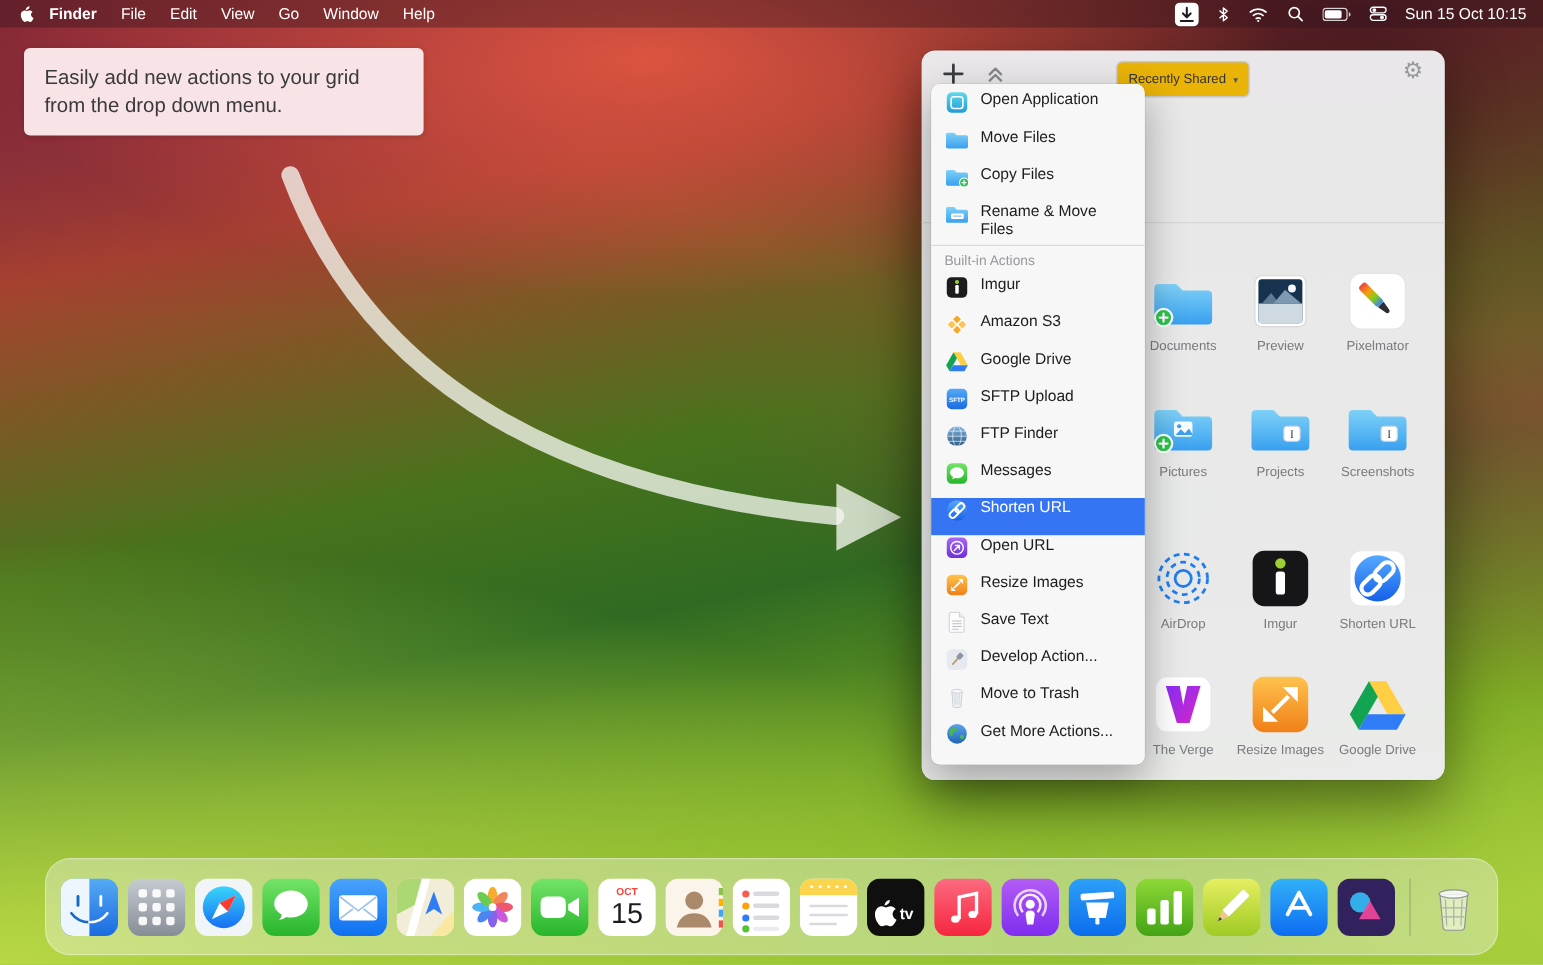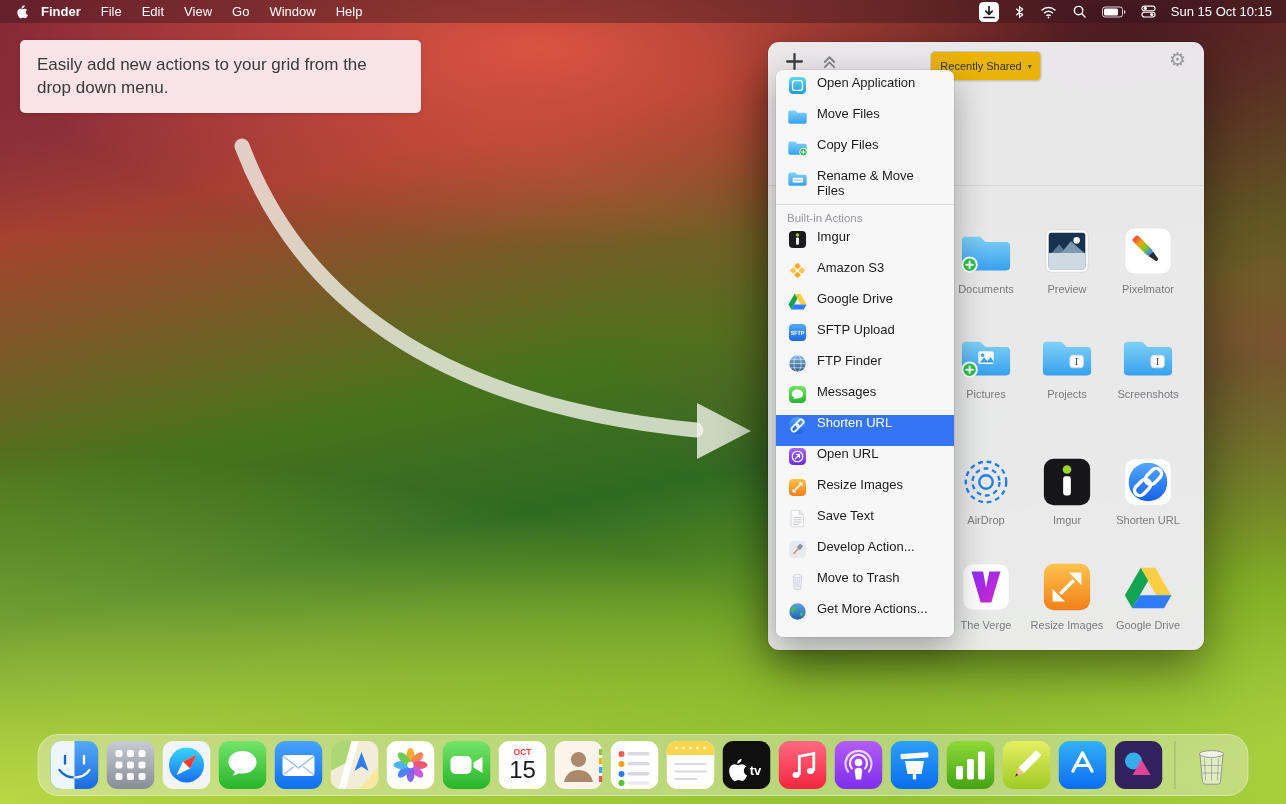--- a/index.html
+++ b/index.html
@@ -17,21 +17,21 @@
 
 .menubar{position:absolute;top:0;left:0;right:0;height:23px;display:flex;align-items:center;padding:0 14px;background:rgba(46,18,26,.38);color:#fff;font-size:13px;z-index:50}
 .mb-left{display:flex;align-items:center}
 .apple{width:15px;height:15px;margin-right:4px}
 .mb-item{padding:3px 10px;border-radius:4px;white-space:nowrap}
 .mb-item.bold{font-weight:700;padding-left:8px}
 .mb-right{margin-left:auto;display:flex;align-items:center;gap:15px}
 .status-icon{display:flex;align-items:center}
 .clock{white-space:nowrap}
 
-.callout{position:absolute;left:20px;top:40px;width:401px;background:#f8e3e6;border-radius:5px;padding:13px 17px;color:#3a3a3c;font-size:17px;line-height:1.38;box-shadow:0 1px 4px rgba(0,0,0,.15);z-index:6}
+.callout{position:absolute;left:20px;top:40px;width:333px;background:#f8e3e6;border-radius:5px;padding:13px 17px;color:#3a3a3c;font-size:17px;line-height:1.38;box-shadow:0 1px 4px rgba(0,0,0,.15);z-index:6}
 
 .arrow-svg{position:absolute;left:0;top:0;width:1286px;height:804px;pointer-events:none;z-index:5}
 
 .popover{position:absolute;left:768px;top:42px;width:436px;height:608px;background:rgba(236,236,238,.98);border-radius:11px;box-shadow:0 18px 50px rgba(0,0,0,.45),0 0 0 .5px rgba(0,0,0,.18);z-index:10}
 .pop-toolbar{position:absolute;top:0;left:0;right:0;height:40px}
 .tb-plus{position:absolute;left:16px;top:9px;width:21px;height:21px}
 .tb-chevrons{position:absolute;left:52px;top:10px;width:19px;height:19px}
 .tb-pill{position:absolute;left:50%;transform:translateX(-50%);top:9px;background:#eab308;border:1px solid #c6c6cb;border-radius:5px;font-size:11px;color:#333;padding:8px 9px;display:flex;gap:6px;align-items:center;white-space:nowrap;box-shadow:0 .5px 1px rgba(0,0,0,.08)}
 .tb-pill .caret{font-size:8px;color:#555}
 .tb-gear{position:absolute;right:18px;top:8px;color:#98989d;font-size:19px;line-height:1}
@@ -43,21 +43,21 @@
 .gi-label{margin-top:5px;font-size:11px;color:#7a7a7e;white-space:nowrap}
 
 .dz-menu{position:absolute;left:8px;top:28px;width:178px;background:rgba(247,247,248,.98);border-radius:7px;box-shadow:0 12px 34px rgba(0,0,0,.32),0 0 0 .5px rgba(0,0,0,.12);padding:5px 0;z-index:20}
 .menu-item{display:flex;gap:9px;height:31px;padding:0 11px;font-size:13px;color:#1c1c1e;cursor:default}
 .menu-item.selected{background:#3574f2;color:#fff}
 .mi{width:21px;height:21px;flex:0 0 auto;display:flex;align-items:center;justify-content:center}
 .mi svg{width:21px;height:21px}
 .menu-sep{height:1px;background:#dcdcdf;margin:5px 0 4px}
 .menu-header{font-size:11.5px;color:#98989d;padding:3px 11px 5px}
 
-.dock{position:absolute;left:50%;bottom:8px;transform:translateX(-50%);height:62px;display:flex;align-items:center;gap:8px;padding:0 12px;background:rgba(250,250,252,.35);border:1px solid rgba(255,255,255,.35);border-radius:21px;z-index:40}
+.dock{position:absolute;left:50%;bottom:8px;transform:translateX(-50%);height:81px;display:flex;align-items:center;gap:8px;padding:0 12px;background:rgba(250,250,252,.35);border:1px solid rgba(255,255,255,.35);border-radius:21px;z-index:40}
 .dock-item{width:48px;height:48px}
 .dock-item svg{width:48px;height:48px}
 .dock-sep{width:1px;height:48px;background:rgba(60,60,67,.28);margin:0 4px}
 </style>
 </head>
 <body>
 
 <svg width="0" height="0" style="position:absolute" aria-hidden="true">
 <defs>
 <linearGradient id="gFolder" x1="0" y1="0" x2="0" y2="1">

